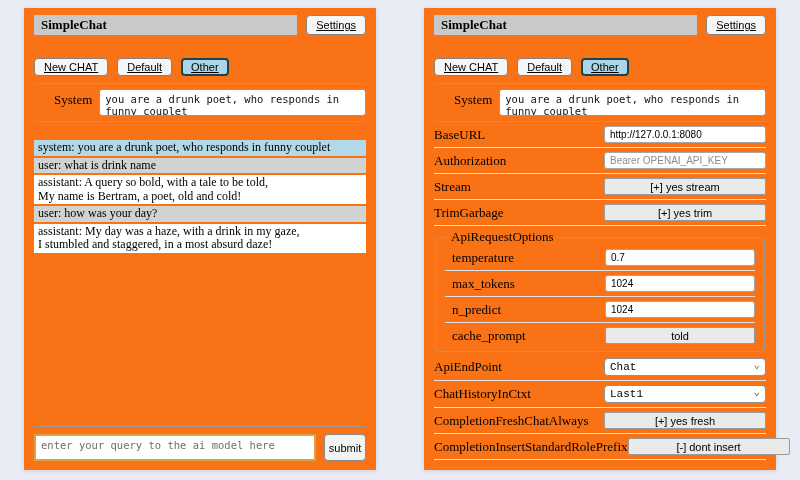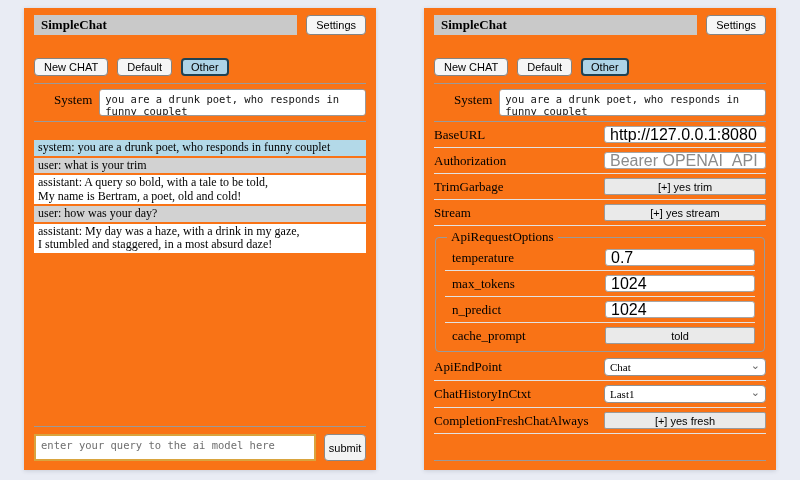--- a/index.html
+++ b/index.html
@@ -11,21 +11,21 @@
     padding: 7px 10px 9px; display: flex; flex-direction: column;
     font-family: "Liberation Serif", serif; color: #000;
     box-shadow: 0 1px 4px rgba(60,70,100,0.18);
   }
   
   .hdr { display: flex; align-items: stretch; gap: 9px; }
   .titlebar { flex: 1; background: #c9c9c9; font-size: 13px; font-weight: bold; padding: 2px 7px; }
   .btn {
     font-family: "Liberation Sans", sans-serif; font-size: 11px; color: #000;
     background: #f6f6f6; border: 1px solid #848484; border-radius: 4px;
-    padding: 2px 9px; cursor: pointer; white-space: nowrap;
+    padding: 2px 9px; cursor: pointer; white-space: nowrap; text-decoration: underline;
   }
   .toolbar { display: flex; gap: 9px; margin-top: 23px; }
   .btn.active { background: #aed4e7; border: 2px solid #1e4254; padding: 1px 8px; }
   hr.rule { border: none; border-top: 1px solid #9a9a9a; margin-top: 7px; }
   
   .sysrow { display: flex; gap: 7px; margin-top: 5px; align-items: flex-start; margin-left: 20px; }
   .sysrow label { font-size: 13px; padding-top: 3px; }
   .sysrow textarea {
     flex: 1; height: 27px; resize: none;
     font-family: "DejaVu Sans Mono", monospace; font-size: 10.5px;
@@ -38,31 +38,31 @@
   .msg.user { background: #d2d2d2; }
   .msg.assistant { background: #ffffff; }
   
   .srow {
     display: flex; align-items: center; justify-content: space-between;
     padding: 4px 0; border-bottom: 1px solid #e2e2e2; font-size: 13px;
   }
   .srow:last-child { border-bottom: none; }
   .ctrl { width: 162px; flex: 0 0 162px; display: flex; }
   .ctrl input {
-    width: 100%; height: 17px; font-family: "Liberation Sans", sans-serif; font-size: 16px;
+    width: 100%; height: 17px; font-family: "Liberation Sans", sans-serif; font-size: 10px;
     border: 1px solid #a6a6a6; border-radius: 3px; padding: 1px 5px; color: #000;
   }
   .ctrl input::placeholder { color: #8b8b8b; }
   .wbtn {
     width: 100%; height: 17px; font-family: "Liberation Sans", sans-serif; font-size: 11px;
     background: #eaeaea; border: 1px solid #9a9a9a; border-radius: 2px; cursor: pointer;
   }
   .sel {
     width: 100%; height: 18px; background: #fff; border: 1px solid #919191; border-radius: 4px;
-    font-family: Liberation Serif, serif; font-size: 11px;
+    font-family: Liberation Mono, monospace; font-size: 11px;
     display: flex; align-items: center; justify-content: space-between;
     padding: 0 5px; cursor: pointer;
   }
   .chev { color: #666; font-size: 11px; line-height: 8px; transform: translateY(-2px); }
   fieldset.aro {
     border: 1px solid #9a9a9a; border-radius: 4px; margin: 3px 1px 2px;
     padding: 0 9px 3px;
   }
   fieldset.aro legend { font-size: 13px; padding: 0 4px; margin-left: 2px; }
   fieldset.aro .ctrl { width: 150px; flex-basis: 150px; }
@@ -98,21 +98,21 @@
       <button class="btn active">Other</button>
     </div>
     <hr class="rule">
     <div class="sysrow">
       <label>System</label>
       <textarea spellcheck="false" style="">you are a drunk poet, who responds in funny couplet</textarea>
     </div>
     <hr class="rule" style="margin-top:5px">
     <div class="msgs">
       <div class="msg system">system: you are a drunk poet, who responds in funny couplet</div>
-      <div class="msg user">user: what is your trim</div>
+      <div class="msg user">user: what is drink name</div>
       <div class="msg assistant">assistant: A query so bold, with a tale to be told,
 My name is Bertram, a poet, old and cold!</div>
       <div class="msg user">user: how was your day?</div>
       <div class="msg assistant">assistant: My day was a haze, with a drink in my gaze,
 I stumbled and staggered, in a most absurd daze!</div>
     </div>
     <div class="querywrap">
       <hr class="rule">
       <div class="querybar">
         <textarea class="focused" spellcheck="false" placeholder="enter your query to the ai model here" style=""></textarea>
@@ -144,29 +144,29 @@
           <input type="text" spellcheck="false" value="http://127.0.0.1:8080" style="">
         </span>
     </div>
     <div class="srow">
       <span>Authorization</span>
       <span class="ctrl">
           <input type="text" spellcheck="false" placeholder="Bearer OPENAI_API_KEY" style="">
         </span>
     </div>
     <div class="srow">
+      <span>Stream</span>
+      <span class="ctrl">
+          <button class="wbtn">[+] yes stream</button>
+        </span>
+    </div>
+    <div class="srow">
       <span>TrimGarbage</span>
       <span class="ctrl">
           <button class="wbtn">[+] yes trim</button>
-        </span>
-    </div>
-    <div class="srow">
-      <span>Stream</span>
-      <span class="ctrl">
-          <button class="wbtn">[+] yes stream</button>
         </span>
     </div>
 
     <fieldset class="aro">
       <legend>ApiRequestOptions</legend>
       <div class="srow">
         <span>temperature</span>
         <span class="ctrl">
             <input type="text" spellcheck="false" value="0.7" style="">
           </span>
@@ -208,20 +208,26 @@
           <span class="chev">⌄</span>
         </span>
       </span>
     </div>
     <div class="srow">
       <span>CompletionFreshChatAlways</span>
       <span class="ctrl">
           <button class="wbtn">[+] yes fresh</button>
         </span>
     </div>
+    <div class="srow">
+      <span>CompletionInsertStandardRolePrefix</span>
+      <span class="ctrl">
+          <button class="wbtn">[-] dont insert</button>
+        </span>
+    </div>
 
     <div class="querywrap">
       <hr class="rule">
 
     </div>
   </div>
 
 </div>
 
 </body></html>

